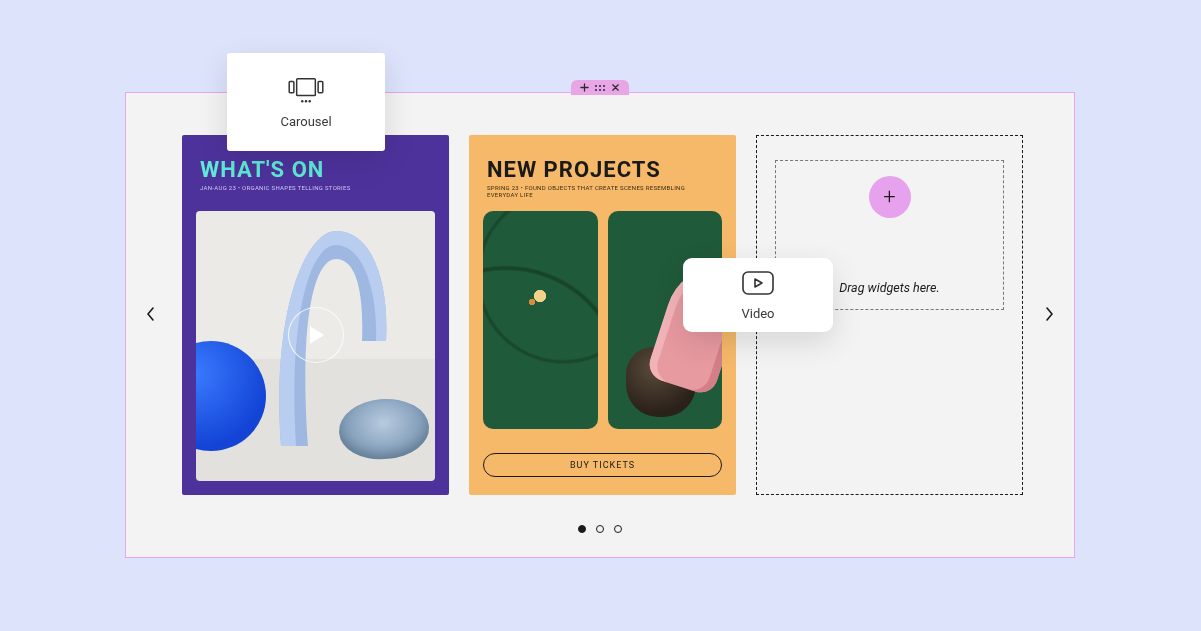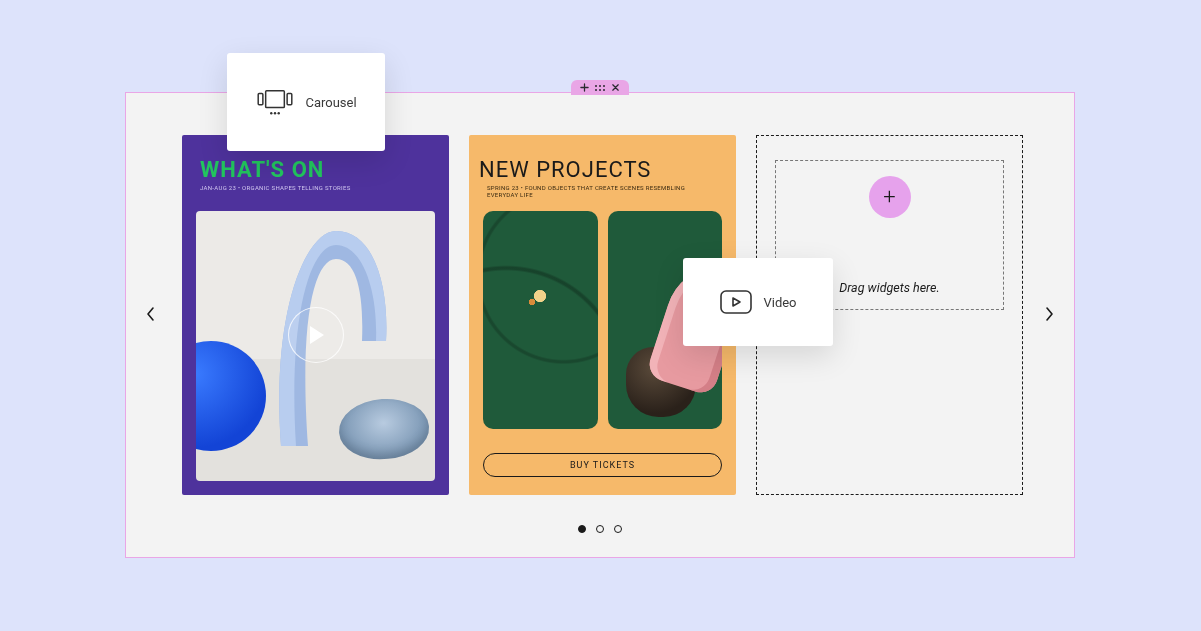--- a/index.html
+++ b/index.html
@@ -64,21 +64,21 @@
   .slide {
     width: 267px;
     height: 360px;
     border-radius: 2px;
     position: relative;
     overflow: hidden;
   }
   
   .slide-purple { background: #4e329c; }
   .slide-purple .title {
-    color: #22c55e;
+    color: #5eead4;
     font-weight: 700;
     letter-spacing: 1px;
     font-size: 22px;
     padding: 22px 18px 2px 18px;
   }
   .slide-purple .subtitle {
     color: #cfc4ef;
     font-size: 6px;
     letter-spacing: .3px;
     padding: 0 18px 10px 18px;
@@ -128,24 +128,24 @@
     border-left: 14px solid #fff;
     border-top: 9px solid transparent;
     border-bottom: 9px solid transparent;
     margin-left: 3px;
   }
 
   
   .slide-orange { background: #f6b96a; }
   .slide-orange .title {
     color: #1a1a1a;
-    font-weight: 400;
+    font-weight: 700;
     letter-spacing: 1px;
     font-size: 22px;
-    padding: 22px 18px 2px 10px;
+    padding: 22px 18px 2px 18px;
   }
   .slide-orange .subtitle {
     color: #3a2a10;
     font-size: 6px;
     letter-spacing: .3px;
     padding: 0 18px 10px 18px;
   }
   .slide-orange .media-row {
     position: absolute;
     left: 14px; right: 14px; top: 76px;
@@ -219,28 +219,28 @@
     cursor:pointer;
   }
   .slot-hint { font-style: italic; font-size: 12.5px; color:#1a1a1a;margin-top:48px; }
 
   
   .widget-card {
     position: absolute;
     background: #fff;
     border-radius: 3px;
     box-shadow: 0 10px 30px rgba(0,0,0,.12);
-    display:flex; flex-direction:row; align-items:center; justify-content:center;
+    display:flex; flex-direction:column; align-items:center; justify-content:center;
     gap: 10px;
     color:#333;
     cursor: grab;
   }
   .widget-card .label { font-size: 13px; color:#3a3a3a; }
   .wc-carousel { left: 227px; top: 53px; width: 158px; height: 98px; }
-  .wc-video    { left: 683px; top: 258px; width: 150px; height: 88px; }
+  .wc-video    { left: 683px; top: 258px; width: 150px; height: 74px; border-radius: 9px; }
 
   
   .dots {
     position: absolute;
     left: 50%; bottom: 24px;
     transform: translateX(-50%);
     display:flex; gap:10px;
   }
   .dot {
     width: 8px; height: 8px; border-radius: 50%;

